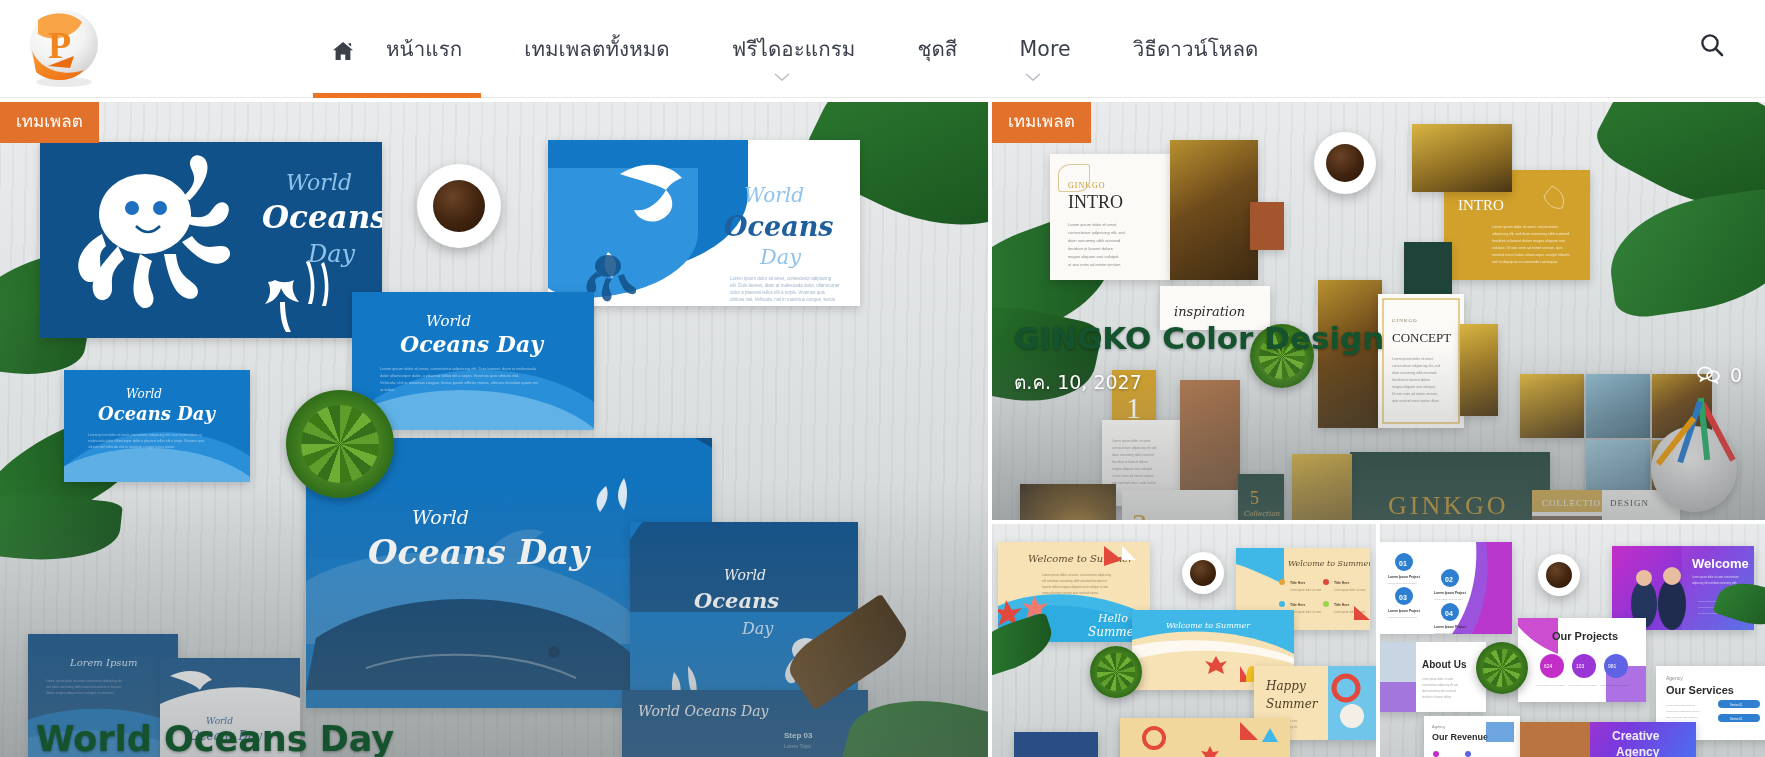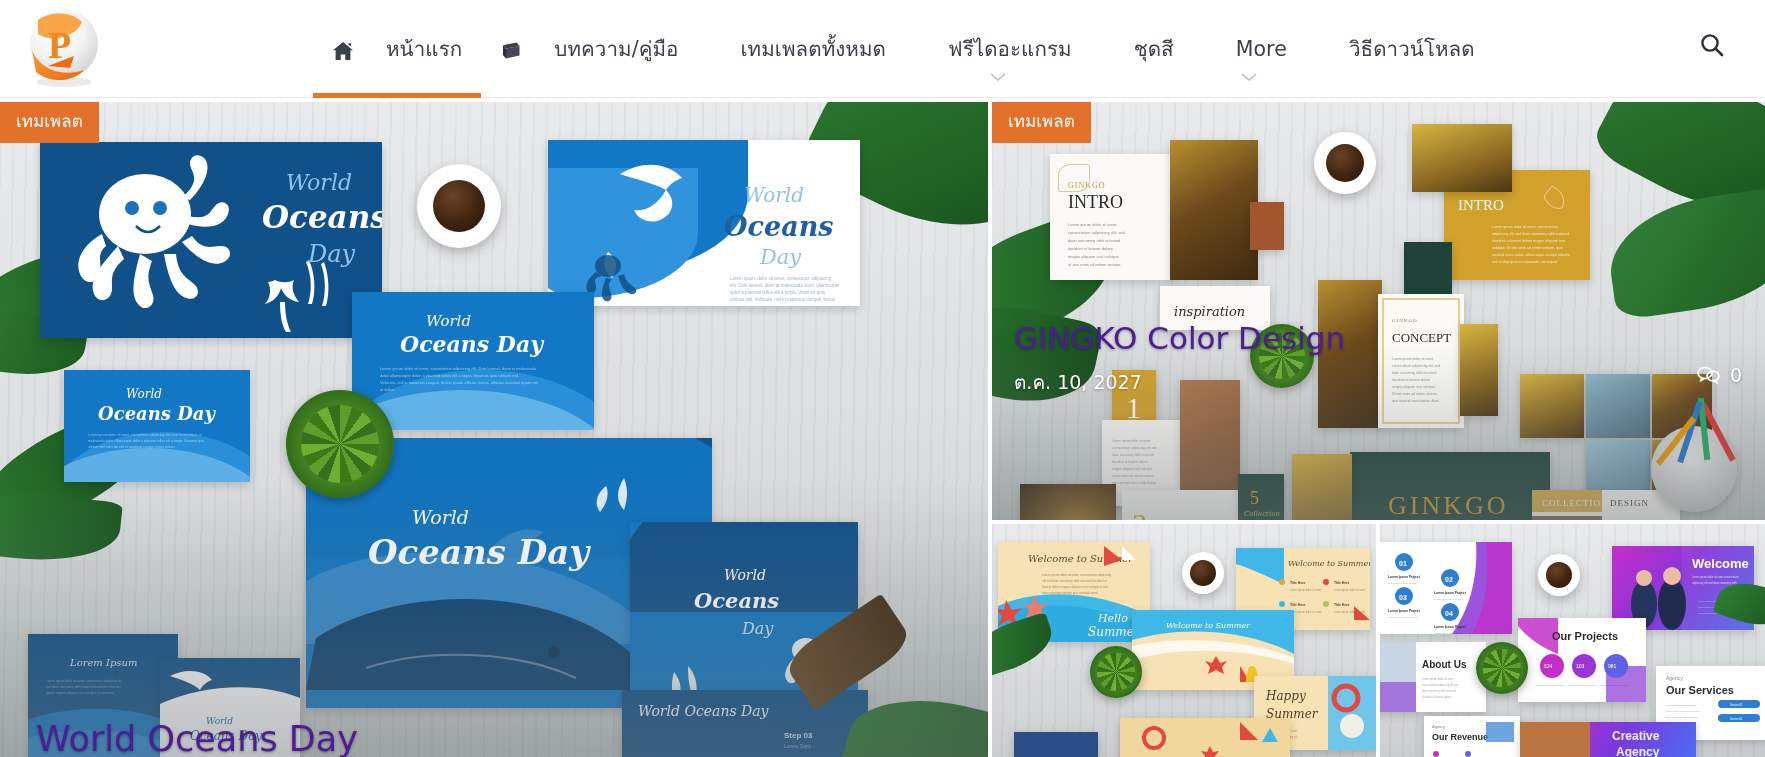--- a/index.html
+++ b/index.html
@@ -75,22 +75,22 @@
 
   
   .badge{
     position:absolute; left:0; top:0; z-index:6;
     background:#e2722b; color:#ffffff;
     font-size:17px; line-height:1; padding:11px 16px 13px 16px;
   }
 
   
   .card-title{
-    position:absolute; z-index:6; color:#4c1d95;
-    font-weight:normal; text-shadow:0 1px 3px rgba(0,0,0,.35);
+    position:absolute; z-index:6; color:#14532d;
+    font-weight:bold; text-shadow:0 1px 3px rgba(0,0,0,.35);
     white-space:nowrap;
     text-align:right;
   }
   .card-left .card-title{ left:36px; bottom:-2px; font-size:35px; }
   .card-gingko .card-title{ left:22px; top:218px; font-size:31px; }
   .card-date{
     position:absolute; z-index:6; left:22px; top:265px;
     color:#ffffff; font-size:19px; text-shadow:0 1px 3px rgba(0,0,0,.35);
   }
   .card-comments{
@@ -198,30 +198,20 @@
     <div class="nav-item active">
       <span class="nav-icon">
         <svg width="22" height="20" viewBox="0 0 22 20">
           <path d="M11 1 1 9.2h2.6V19h5.1v-5.4h4.6V19h5.1V9.2H21z" fill="#3a3f4a"></path>
           <path d="M16.5 2.2h2.6v3.4l-2.6-2z" fill="#3a3f4a"></path>
         </svg>
       </span>
       <span class="nav-label">หน้าแรก</span>
     </div>
 
-    <div class="nav-item">
-      <span class="nav-icon">
-        <svg width="22" height="20" viewBox="0 0 22 20">
-          <path d="M3 4.2 16.5 1.6l3 3.4L6 7.6z" fill="#3a3f4a"></path>
-          <path d="M3 4.2 6 7.6v9.8L3 14z" fill="#2b2f38"></path>
-          <path d="M6 7.6 19.5 5v9.6L6 17.4z" fill="#434852"></path>
-        </svg>
-      </span>
-      <span class="nav-label">บทความ/คู่มือ</span>
-    </div>
 
     <div class="nav-item">
       <span class="nav-label">เทมเพลตทั้งหมด</span>
     </div>
 
     <div class="nav-item">
       <span class="nav-label">ฟรีไดอะแกรม</span>
       <span class="caret">
         <svg width="16" height="9" viewBox="0 0 16 9">
             <path d="M1 1l7 6 7-6" stroke="#b9bcc2" stroke-width="1.4" fill="none"></path>
@@ -653,21 +643,21 @@
               <text x="34" y="18" font-size="8" font-style="italic" fill="#ffffff" font-family="DejaVu Serif, serif">Welcome to Summer</text>
               <path d="M0 30c46-14 114-12 162 14v36H0z" fill="#f7e2b5"></path>
               <path d="M0 36c46-10 114-8 162 12v6c-48-16-116-18-162-4z" fill="#ffffff" opacity=".8"></path>
               <path d="M84 46l4 7 7-2-5 6 2 7-8-4-8 4 2-7-5-6 7 2z" fill="#e2483c"></path>
               <path d="M108 56l10 16h-10z" fill="#e2483c"></path>
               <path d="M120 56c4 0 6 6 6 16h-12c0-10 2-16 6-16z" fill="#f5c223"></path>
             </svg>
           </div>
 
 
-          <div class="sl s-sand" style="left:262px;top:152px;width:130px;height:74px;">
+          <div class="sl s-sand" style="left:262px;top:142px;width:130px;height:74px;">
             <svg viewBox="0 0 122 74" width="122" height="74" style="position:absolute;inset:0;">
               <text x="12" y="24" font-size="12" font-style="italic" fill="#4a3c24" font-family="DejaVu Serif, serif">Happy</text>
               <text x="12" y="42" font-size="12" font-style="italic" fill="#4a3c24" font-family="DejaVu Serif, serif">Summer</text>
               <g fill="rgba(90,70,40,.45)" font-size="2.6" font-family="Liberation Sans, sans-serif">
                 <text x="12" y="56">Lorem ipsum dolor sit amet</text>
                 <text x="12" y="62">consectetuer adipiscing elit</text>
               </g>
               <path d="M74 0h48v74H74z" fill="#6fc6ea"></path>
               <circle cx="92" cy="22" r="12" fill="none" stroke="#e2483c" stroke-width="5"></circle>
               <circle cx="98" cy="50" r="12" fill="#f2efe6"></circle>

